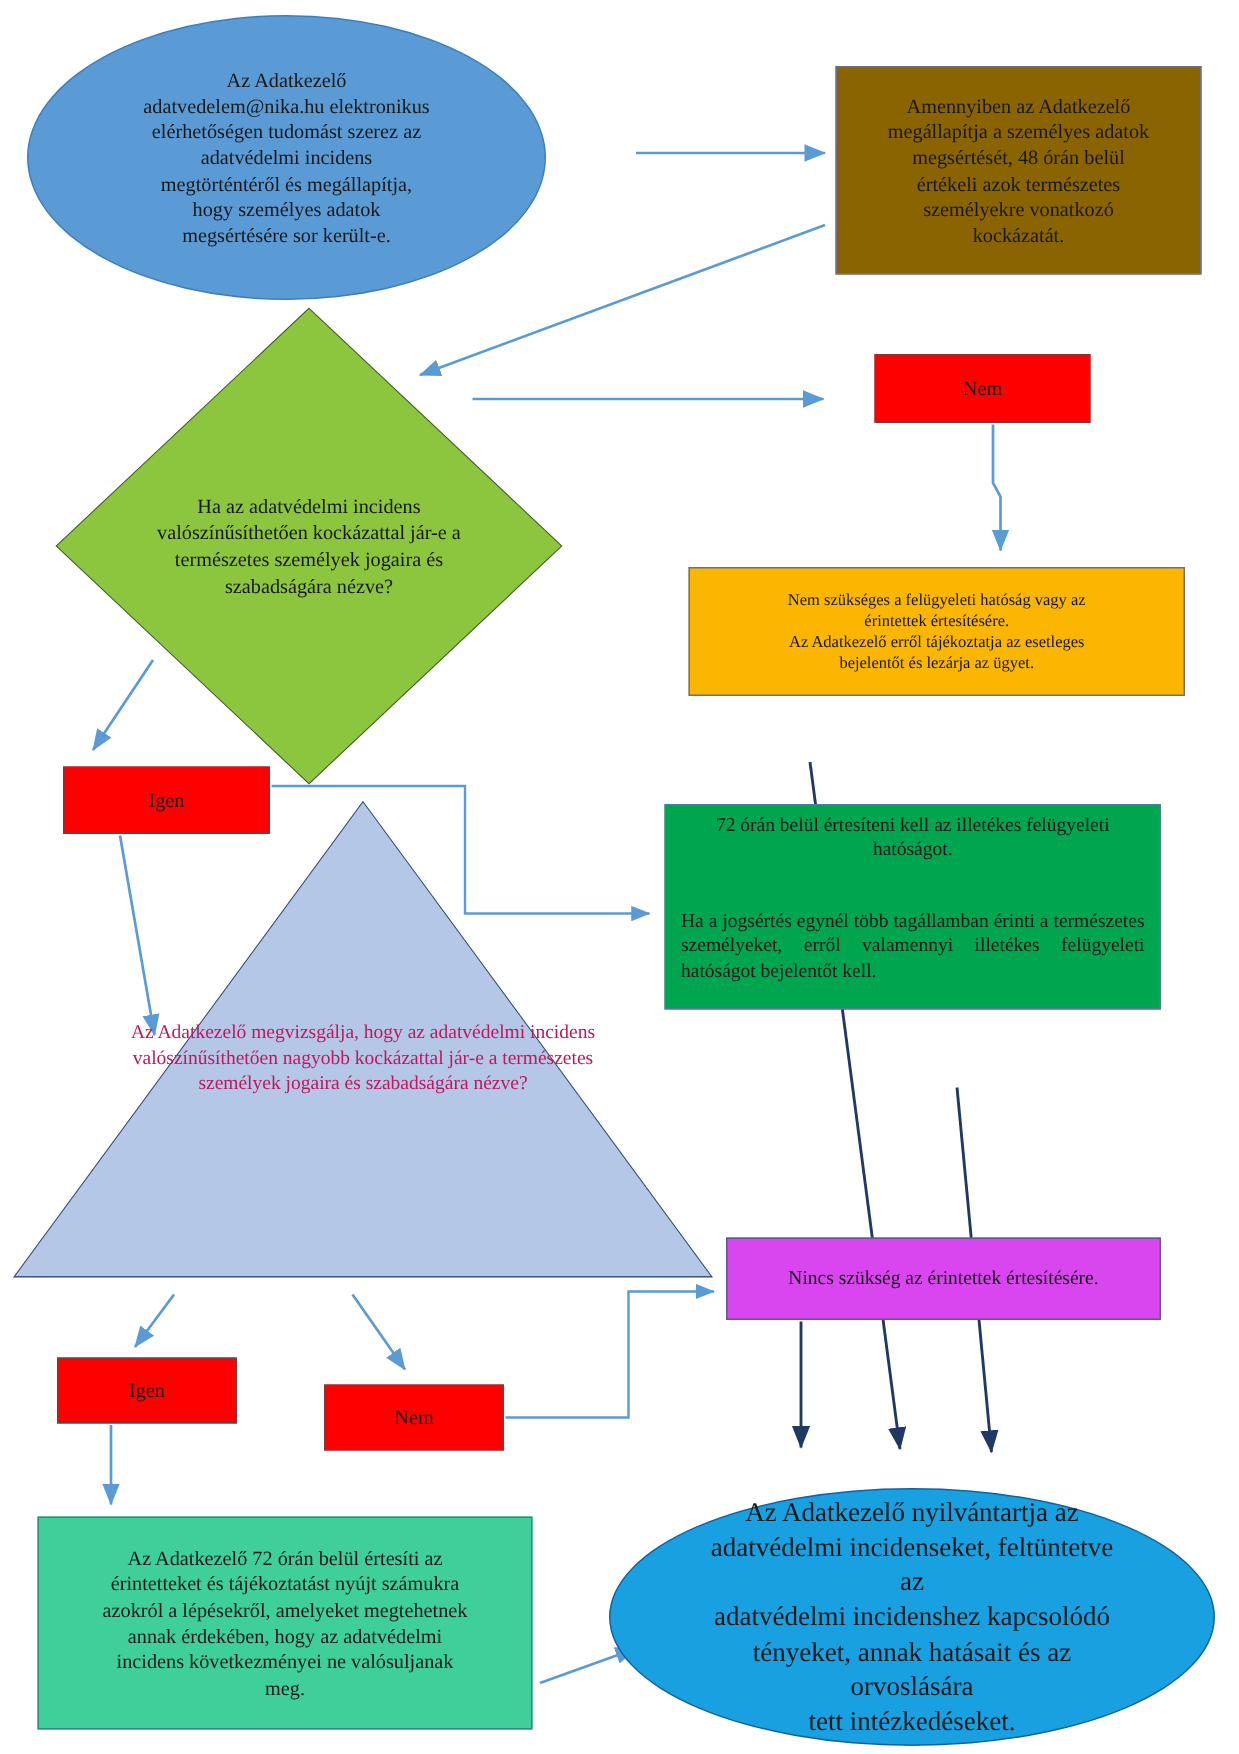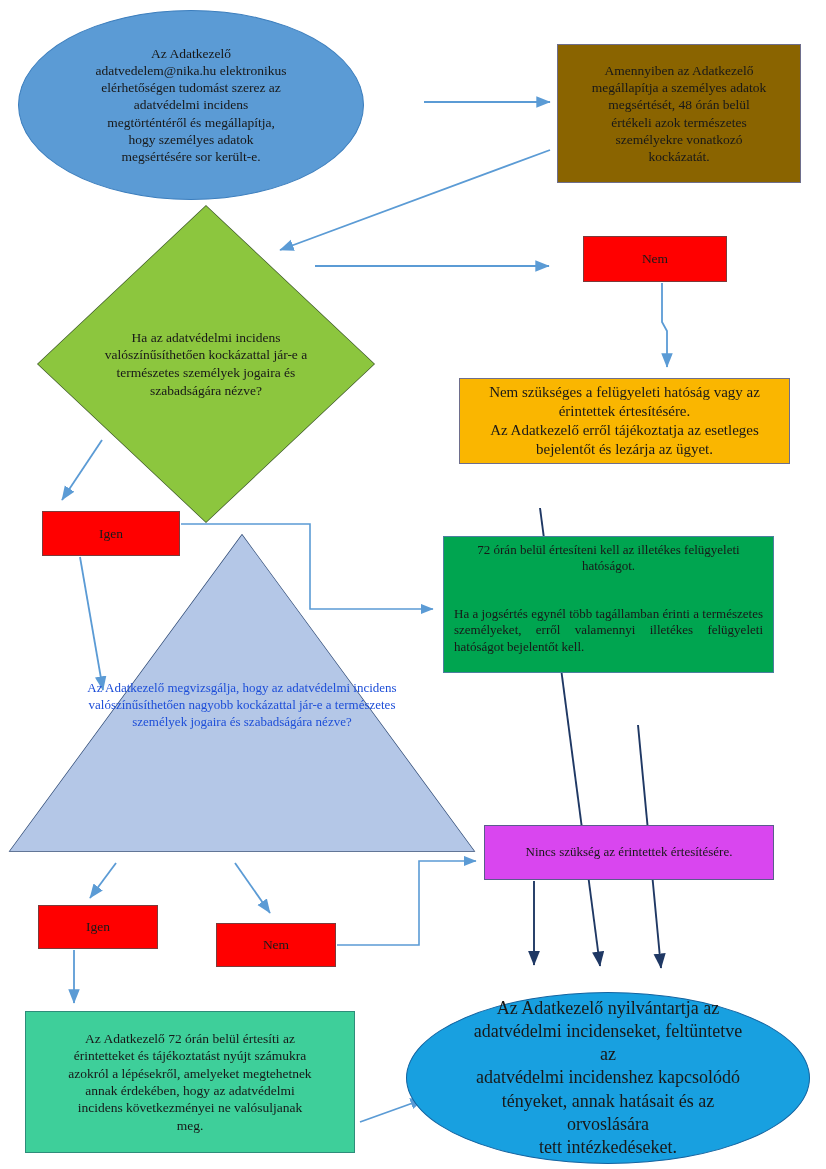--- a/index.html
+++ b/index.html
@@ -79,38 +79,38 @@
   .triangle-shape {
     position: absolute;
     left: 0; top: 0; width: 100%; height: 100%;
     background: #B4C7E7;
     clip-path: polygon(50% 0%, 100% 100%, 0% 100%);
   }
   .triangle-text {
     position: absolute;
     left: 16%; top: 46%; width: 68%; height: 44%;
     display: flex; align-items: flex-start; justify-content: center;
-    text-align: center; font-size: 13px; color: #1d4ed8;
+    text-align: center; font-size: 13px; color: #be185d;
     line-height: 1.30;
   }
   .box-red {
     background: #FF0000;
     border: 1.5px solid #7B3B3B;
     font-size: 13.5px;
     color: #1a1a1a;
   }
   .red-nem-top  { left: 583px; top: 236px; width: 144px; height: 46px; }
   .red-igen-mid { left: 42px;  top: 511px; width: 138px; height: 45px; }
   .red-igen-bot { left: 38px;  top: 905px; width: 120px; height: 44px; }
   .red-nem-bot  { left: 216px; top: 923px; width: 120px; height: 44px; }
   .box-yellow {
     left: 459px; top: 378px; width: 331px; height: 86px;
     background: #FAB600;
     border: 1.5px solid #6E6E8C;
-    font-size: 15px;
+    font-size: 11px;
     padding: 0 8px;
     justify-content: flex-end;
   }
   .box-green {
     left: 443px; top: 536px; width: 331px; height: 137px;
     background: #00A550;
     border: 1.5px solid #4C7F9E;
     font-size: 13px;
     padding: 0 10px;
     align-items: flex-end;

